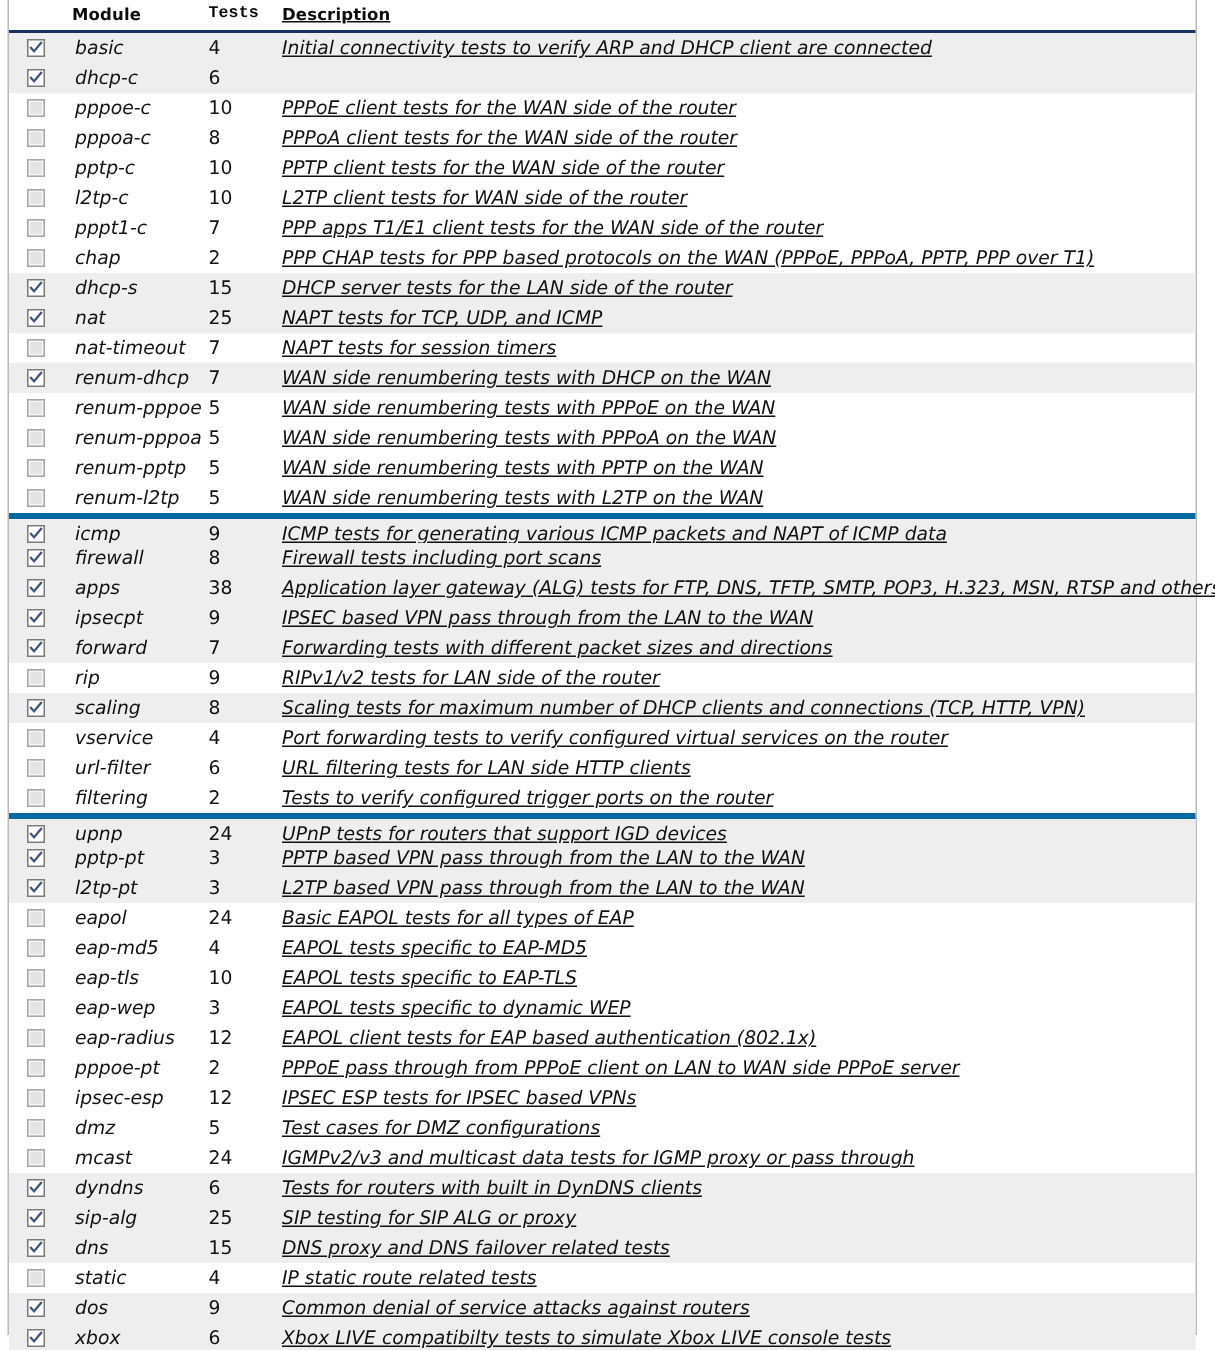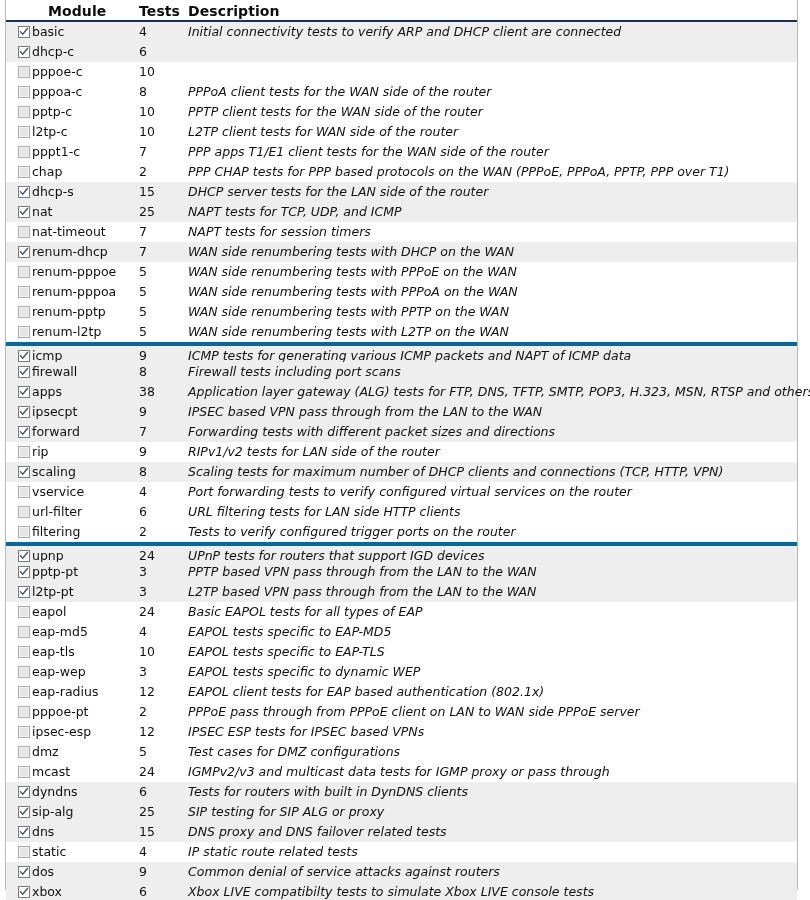--- a/index.html
+++ b/index.html
@@ -32,30 +32,30 @@
   
   #table-header {
     position: relative;
     height: 22px;
     border-bottom: 2px solid #16325c;
     box-sizing: border-box;
   }
   #table-header .hcell {
     position: absolute;
     top: 3px;
-    font-size: 14px;
+    font-size: 11px;
     font-weight: bold;
     color: #0d0d0d;
     white-space: nowrap;
     letter-spacing: 0.1px;
   }
   .col-check  { left: 6px;   width: 24px; }
   .col-module { left: 42px;  }
-  .col-tests  { left: 133px; }
-  .col-desc   { left: 182px; }
+  .col-tests  { left: 133px; font-family: Liberation Mono, monospace; }
+  .col-desc   { left: 182px; text-decoration: underline; }
 
   
   #table-body {
     position: relative;
   }
   .row {
     position: relative;
     height: 20px;
     box-sizing: border-box;
   }
@@ -66,23 +66,23 @@
     border-top: 4px solid #0369a1;
   }
   .row .cell {
     position: absolute;
     font-size: 12.5px;
     color: #111111;
     white-space: nowrap;
     line-height: 20px;
     top: 0;
   }
-  .cell-module { left: 26px; }
+  .cell-module { left: 44px; font-style: italic; }
   .cell-tests  { left: 133px; }
-  .cell-desc   { left: 182px; font-style: italic; color: #101010; }
+  .cell-desc   { left: 182px; font-style: italic; color: #101010; text-decoration: underline; }
 
   
   .checkbox {
     position: absolute;
     left: 12px;
     top: 4px;
     width: 12px;
     height: 12px;
     box-sizing: border-box;
     border: 1px solid #8c8c8c;
@@ -136,20 +136,21 @@
             <path d="M1.6 4.9 L3.7 7.2 L8.4 1.6" fill="none" stroke="#41577a" stroke-width="1.5" stroke-linecap="square"></path>
           </svg>
         </span>
         <div class="cell cell-module">dhcp-c</div>
         <div class="cell cell-tests">6</div>
       </div>
       <div class="row">
         <span class="checkbox off"></span>
         <div class="cell cell-module">pppoe-c</div>
         <div class="cell cell-tests">10</div>
+        <div class="cell cell-desc">PPPoE client tests for the WAN side of the router</div>
       </div>
       <div class="row">
         <span class="checkbox off"></span>
         <div class="cell cell-module">pppoa-c</div>
         <div class="cell cell-tests">8</div>
         <div class="cell cell-desc">PPPoA client tests for the WAN side of the router</div>
       </div>
       <div class="row">
         <span class="checkbox off"></span>
         <div class="cell cell-module">pptp-c</div>

